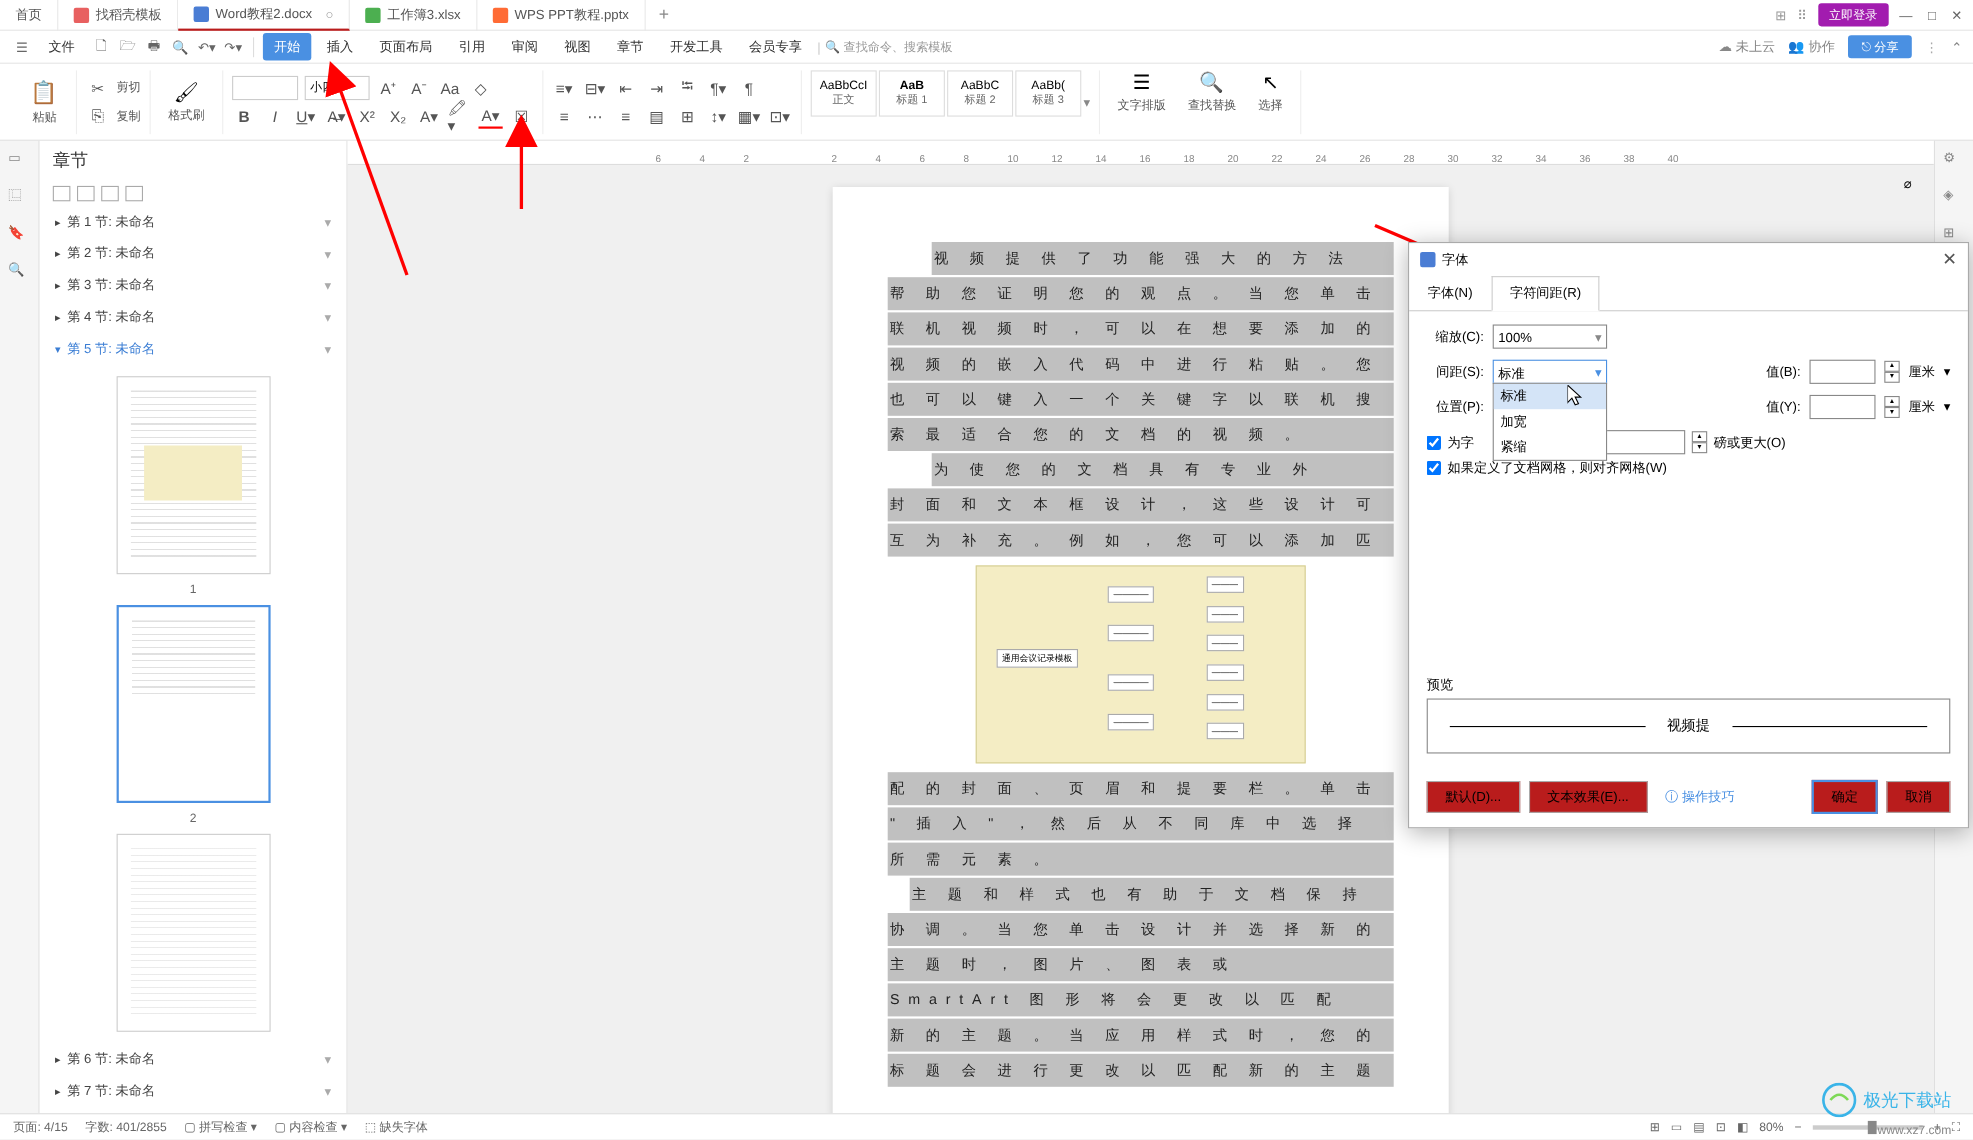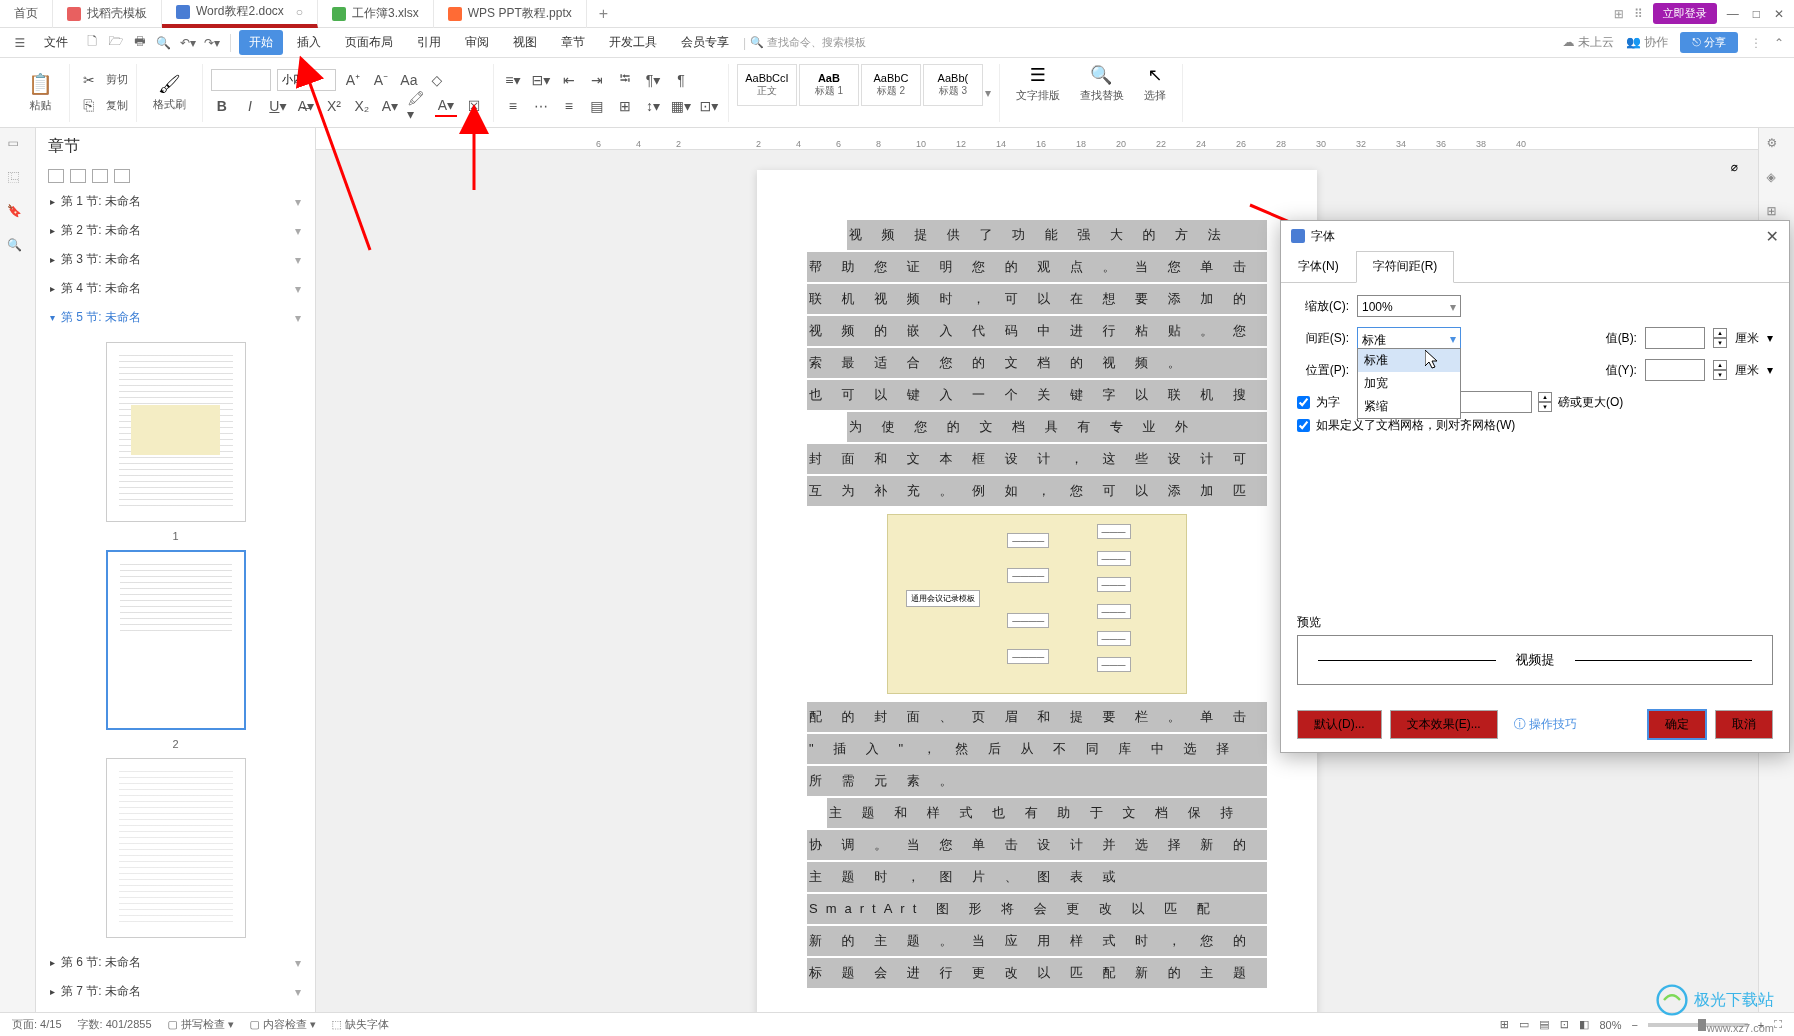--- a/index.html
+++ b/index.html
@@ -1,21 +1,21 @@
 <!DOCTYPE html>
 <html><head>
 <meta charset="utf-8">
 <style>
 * { box-sizing: border-box; margin: 0; padding: 0; font-family: "Microsoft YaHei", sans-serif; }
 body { background: #f0f0f0; width: 1794px; height: 1036px; overflow: hidden; position: relative; font-size: 12px; }
 
 
 .title-bar { height: 28px; background: #fff; display: flex; align-items: center; border-bottom: 1px solid #e0e0e0; }
 .tab { height: 28px; padding: 0 14px; display: flex; align-items: center; gap: 6px; border-right: 1px solid #e8e8e8; cursor: pointer; font-size: 12px; color: #555; }
-.tab.active { background: #fff; border-bottom: 4px solid #b91c1c; }
+.tab.active { background: #fff; border-bottom: 2px solid #b91c1c; }
 .tab-icon { width: 14px; height: 14px; display: inline-block; }
 .icon-w { background: #4a7dd4; border-radius: 2px; }
 .icon-s { background: #4caf50; border-radius: 2px; }
 .icon-p { background: #ff6b35; border-radius: 2px; }
 .icon-d { background: #e86060; border-radius: 2px; }
 .tab-close { color: #999; margin-left: 6px; }
 .tab-add { padding: 0 12px; color: #888; font-size: 16px; }
 .title-right { margin-left: auto; display: flex; align-items: center; gap: 10px; padding-right: 10px; }
 .login-btn { background: #a21caf; color: #fff; padding: 3px 10px; border-radius: 3px; font-size: 11px; }
 .win-ctrl { display: flex; gap: 14px; color: #666; }
@@ -388,22 +388,22 @@
         <span>36</span>
         <span>38</span>
         <span>40</span>
     </div>
     <div class="page-wrap">
       <div class="page">
         <div class="doc-text" style="margin-left:40px">视 频 提 供 了 功 能 强 大 的 方 法</div>
         <div class="doc-text">帮 助 您 证 明 您 的 观 点 。 当 您 单 击</div>
         <div class="doc-text">联 机 视 频 时 ， 可 以 在 想 要 添 加 的</div>
         <div class="doc-text">视 频 的 嵌 入 代 码 中 进 行 粘 贴 。 您</div>
+        <div class="doc-text">也 可 以 键 入 一 个 关 键 字 以 联 机 搜</div>
         <div class="doc-text">索 最 适 合 您 的 文 档 的 视 频 。</div>
-        <div class="doc-text">也 可 以 键 入 一 个 关 键 字 以 联 机 搜</div>
         <div class="doc-text" style="margin-left:40px">为 使 您 的 文 档 具 有 专 业 外</div>
         <div class="doc-text">封 面 和 文 本 框 设 计 ， 这 些 设 计 可</div>
         <div class="doc-text">互 为 补 充 。 例 如 ， 您 可 以 添 加 匹</div>
         <div class="doc-diagram">
           <div class="diagram-box" style="top:42%;left:6%">通用会议记录模板</div>
           <div class="diagram-box" style="top:10%;left:40%">————</div>
           <div class="diagram-box" style="top:30%;left:40%">————</div>
           <div class="diagram-box" style="top:55%;left:40%">————</div>
           <div class="diagram-box" style="top:75%;left:40%">————</div>
           <div class="diagram-box" style="top:5%;left:70%">———</div>

